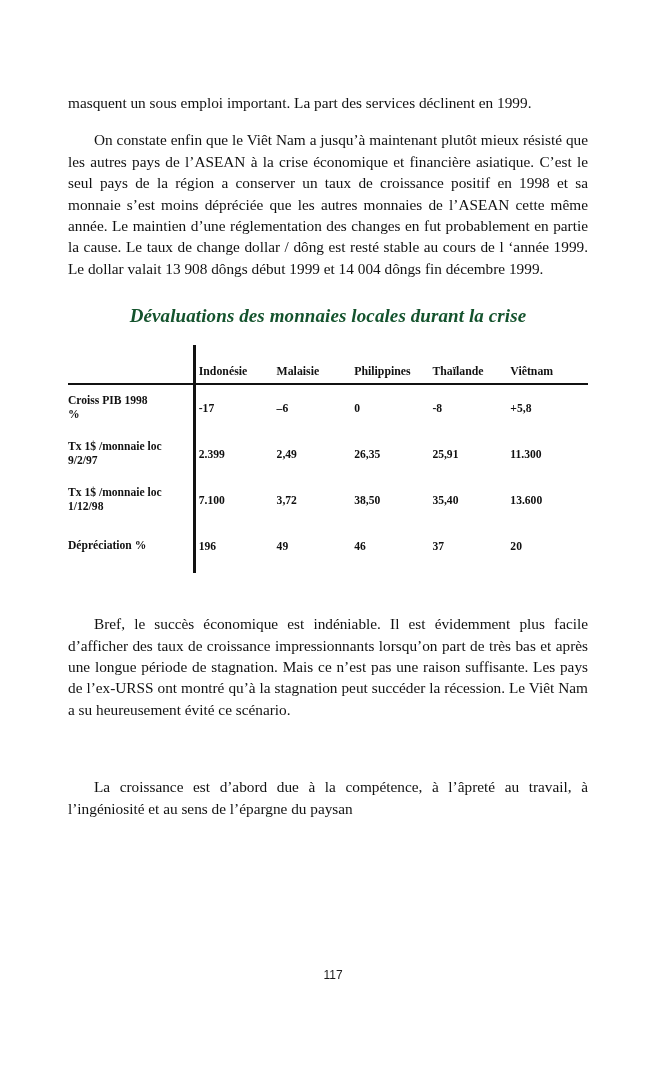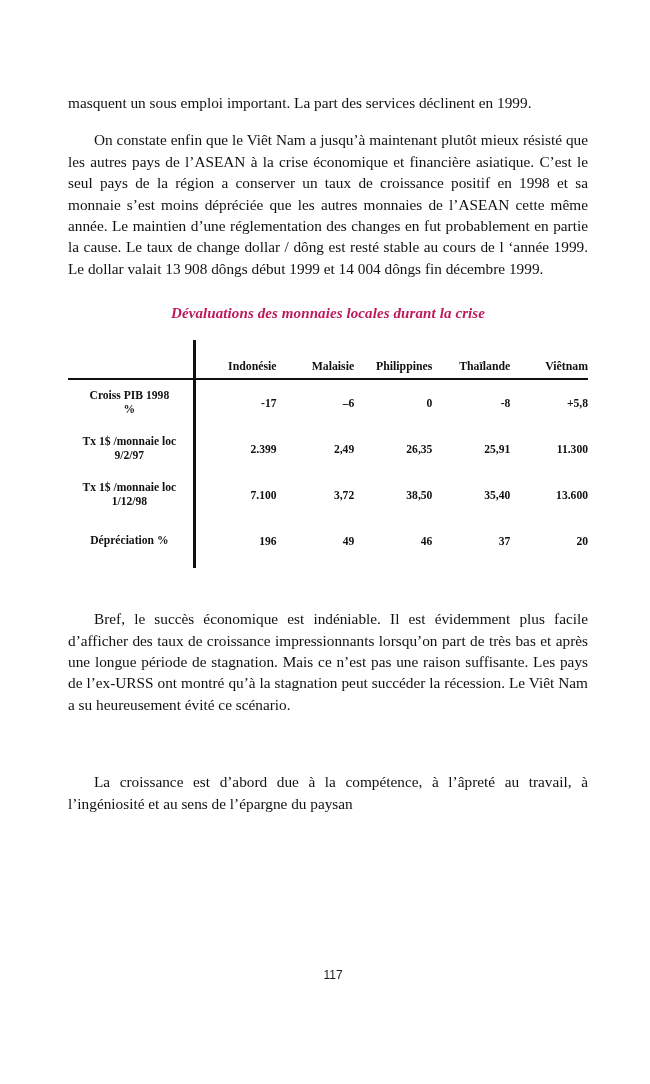--- a/index.html
+++ b/index.html
@@ -43,53 +43,52 @@
   }
 
   .gap-after-intro { height: 26px; }
   .gap-after-table { height: 44px; }
   .gap-before-heading { height: 34px; }
   .gap-after-heading { height: 22px; }
 
   
   .table-caption {
     margin: 0;
-    font-size: 15px;
+    font-size: 19px;
     font-weight: bold;
     font-style: italic;
     text-align: center;
     letter-spacing: 0.1px;
-    color: #be185d;
+    color: #14532d;
   }
 
   
   .table-wrap {
     position: relative;
     margin-top: 18px;
     width: 520px;
   }
   table.devaluation {
     width: 520px;
     border-collapse: collapse;
     font-size: 11.6px;
     font-weight: bold;
     color: #111111;
   }
   table.devaluation th,
   table.devaluation td {
     padding: 0;
     border: 0;
-    text-align: right;
+    text-align: left;
     vertical-align: middle;
   }
   
   table.devaluation th.rowlabel,
   table.devaluation td.rowlabel {
     width: 125px;
-    text-align: center;
     padding-right: 8px;
     line-height: 14.5px;
   }
   table.devaluation th.colhead {
     height: 34px;
     padding-bottom: 4px;
     vertical-align: bottom;
     font-size: 11.8px;
   }
   table.devaluation td.datacell {

